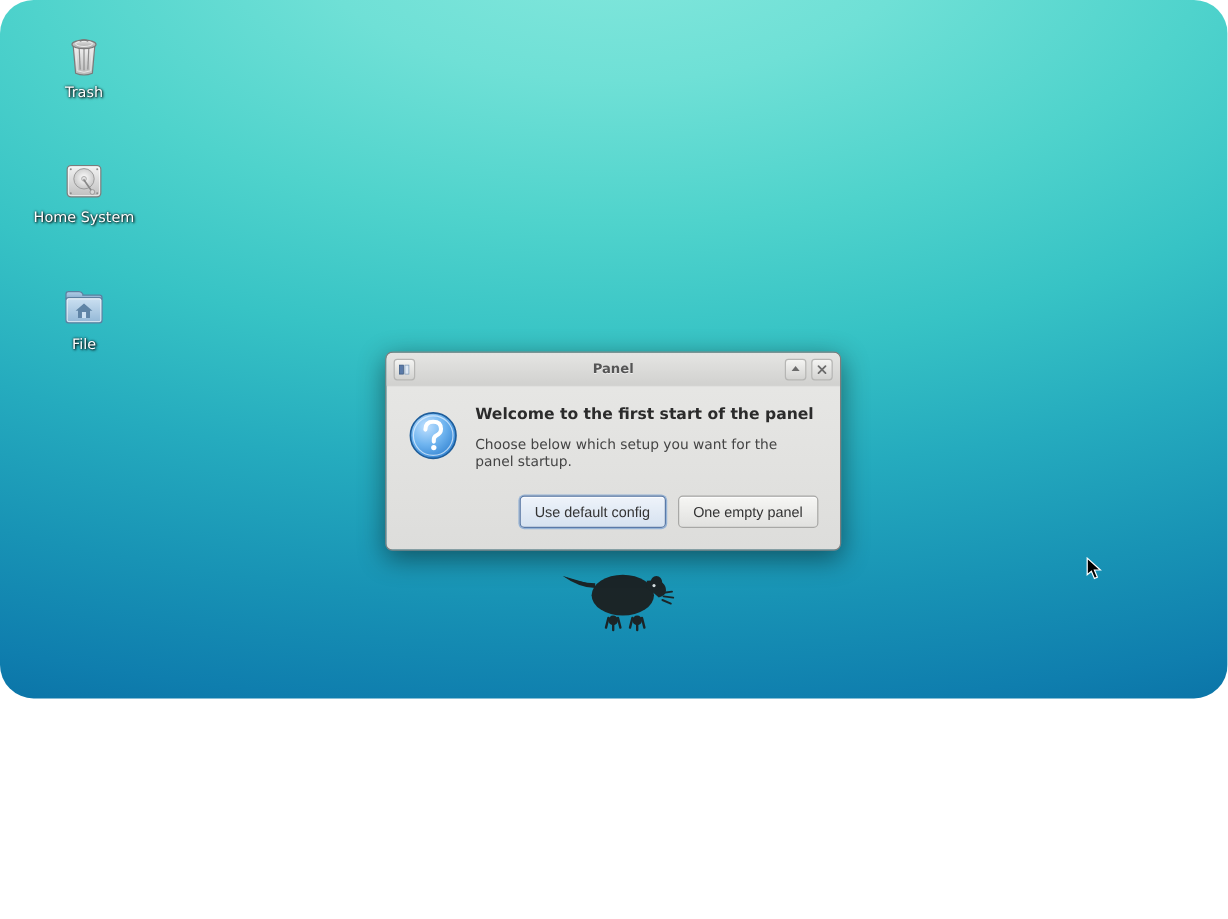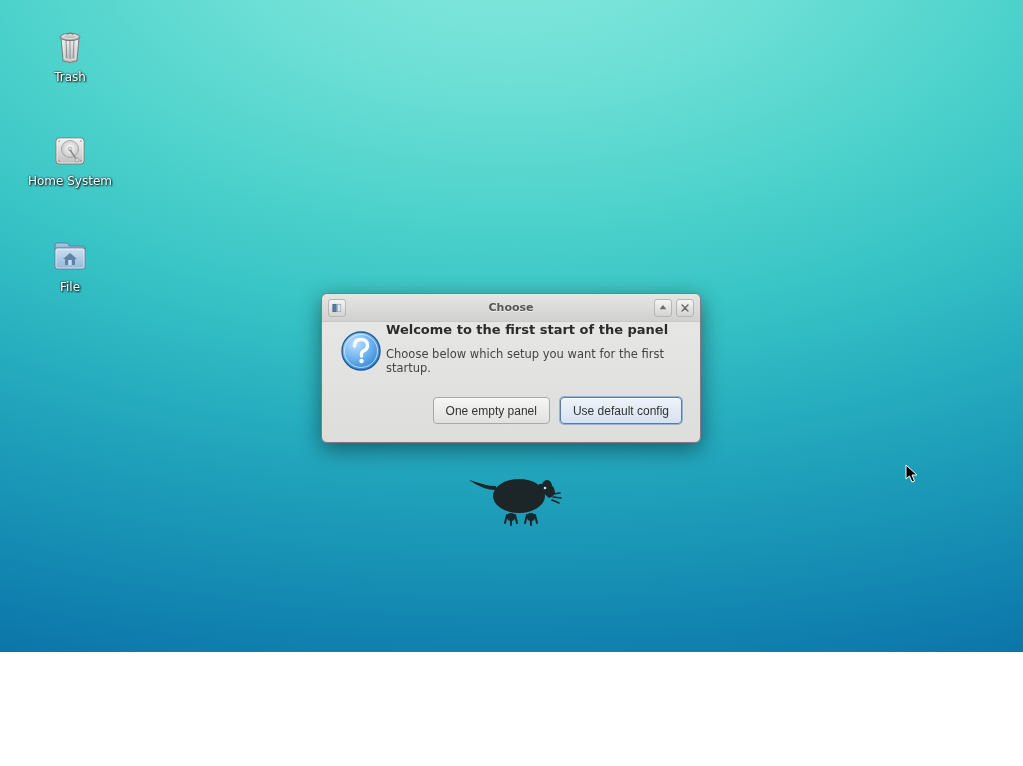--- a/index.html
+++ b/index.html
@@ -5,31 +5,32 @@
   * { box-sizing: border-box; }
   html, body {
     margin: 0; padding: 0;
     width: 1023px; height: 766px;
     overflow: hidden;
     font-family: "DejaVu Sans", "Liberation Sans", Arial, sans-serif;
     font-size: 12px;
   }
   .desktop {
     position: relative;
-    width: 1023px; height: 652px;
+    width: 1023px; height: 582px;
     background: radial-gradient(ellipse 140% 120% at 50% -10%,
                 #86e8dd 0%,
                 #6fe0d6 18%,
                 #4fd3cc 35%,
                 #37c3c5 50%,
                 #25abbe 65%,
                 #1893b5 80%,
                 #0f7eae 93%,
                 #0a72a6 100%);
     user-select: none;
+    border-radius: 28px;
   }
 
   
   .desktop-icon {
     position: absolute;
     width: 96px;
     display: flex;
     flex-direction: column;
     align-items: center;
     cursor: default;
@@ -84,23 +85,23 @@
     border-radius: 3px;
     display: flex; align-items: center; justify-content: center;
     background: linear-gradient(#f4f4f2, #d3d3d1);
     border: 1px solid #b6b6b4;
     cursor: default;
   }
   .tb-btn svg { width: 10px; height: 10px; }
 
   .dialog-body {
     display: flex;
-    padding: 0 18px 8px 18px;
-    gap: 4px;
-    align-items: flex-end;
+    padding: 16px 18px 8px 18px;
+    gap: 14px;
+    align-items: center;
   }
   .q-icon { flex: 0 0 auto; }
   .dlg-text h1 {
     margin: 0 0 10px 0;
     font-size: 13px;
     font-weight: bold;
     color: #2b2b2b;
   }
   .dlg-text p {
     margin: 0;
@@ -251,21 +252,21 @@
   <div class="dialog">
     <div class="titlebar">
       <div class="tb-left">
         <div class="tb-btn">
           <svg viewBox="0 0 12 12">
             <rect x="1" y="1.5" width="4" height="9" fill="#5a7aa8" stroke="#36567e" stroke-width="0.7"></rect>
             <rect x="6.5" y="1.5" width="4" height="9" fill="#dfe9f4" stroke="#7a98b8" stroke-width="0.7"></rect>
           </svg>
         </div>
       </div>
-      <div class="title">Choose</div>
+      <div class="title">Panel</div>
       <div class="tb-right" style="margin-left:auto;">
         <div class="tb-btn">
           <svg viewBox="0 0 12 12">
             <path d="M6 2.5 L10 7.5 L2 7.5 Z" fill="#6b6b6b"></path>
           </svg>
         </div>
         <div class="tb-btn">
           <svg viewBox="0 0 12 12">
             <path d="M2.5 2.5 L9.5 9.5 M9.5 2.5 L2.5 9.5" stroke="#6b6b6b" stroke-width="1.8" stroke-linecap="round"></path>
           </svg>
@@ -284,27 +285,27 @@
             </radialGradient>
           </defs>
           <circle cx="21" cy="21" r="19" fill="url(#qg)" stroke="#1f5e9b" stroke-width="1.4"></circle>
           <circle cx="21" cy="21" r="16.5" fill="none" stroke="#e8f3ff" stroke-width="1" opacity="0.7"></circle>
           <path d="M14.5 16  Q14.5 9.5 21 9.5  Q27.5 9.5 27.5 15.5  Q27.5 19 23.5 21  Q21.5 22 21.5 24.5 L21.5 26" fill="none" stroke="#fff" stroke-width="3.4" stroke-linecap="round"></path>
           <circle cx="21.5" cy="31" r="2.2" fill="#fff"></circle>
         </svg>
       </div>
       <div class="dlg-text">
         <h1>Welcome to the first start of the panel</h1>
-        <p>Choose below which setup you want for the first startup.</p>
+        <p>Choose below which setup you want for the panel startup.</p>
       </div>
     </div>
 
     <div class="dialog-buttons">
+      <button class="btn default">Use default config</button>
       <button class="btn">One empty panel</button>
-      <button class="btn default">Use default config</button>
     </div>
   </div>
 
   <div class="cursor">
     <svg viewBox="0 0 14 20">
       <path d="M1 1 L1 15 L4.5 12 L7 18 L9.5 17 L7 11 L12 11 Z" fill="#000" stroke="#fff" stroke-width="1"></path>
     </svg>
   </div>
 
 </div>

